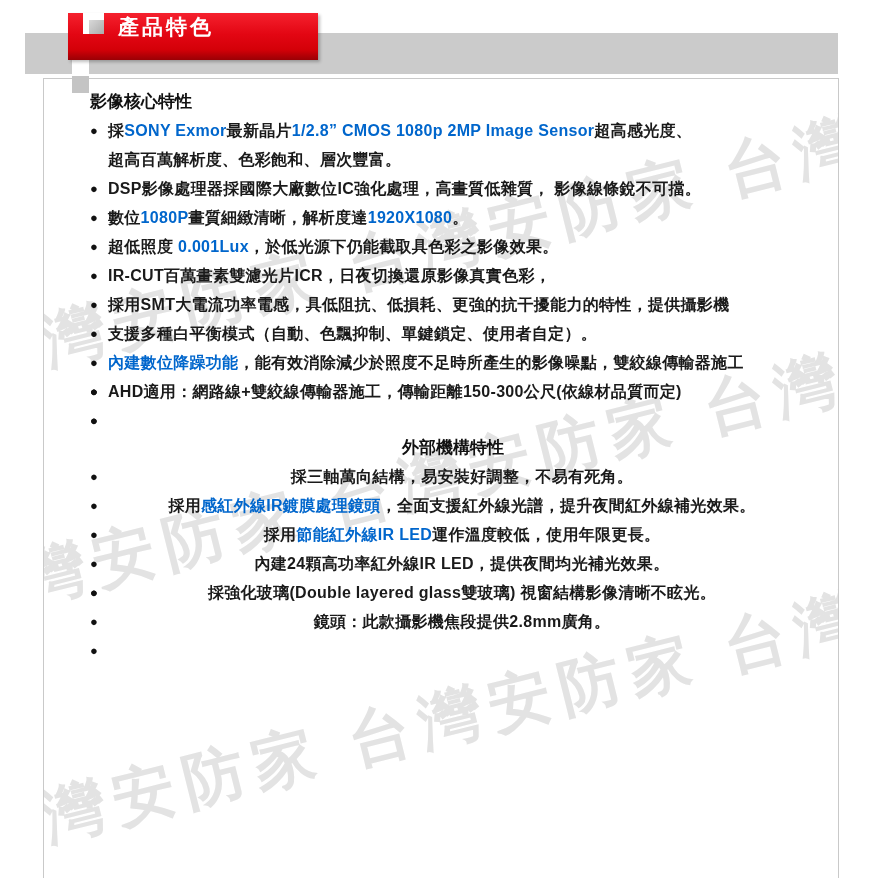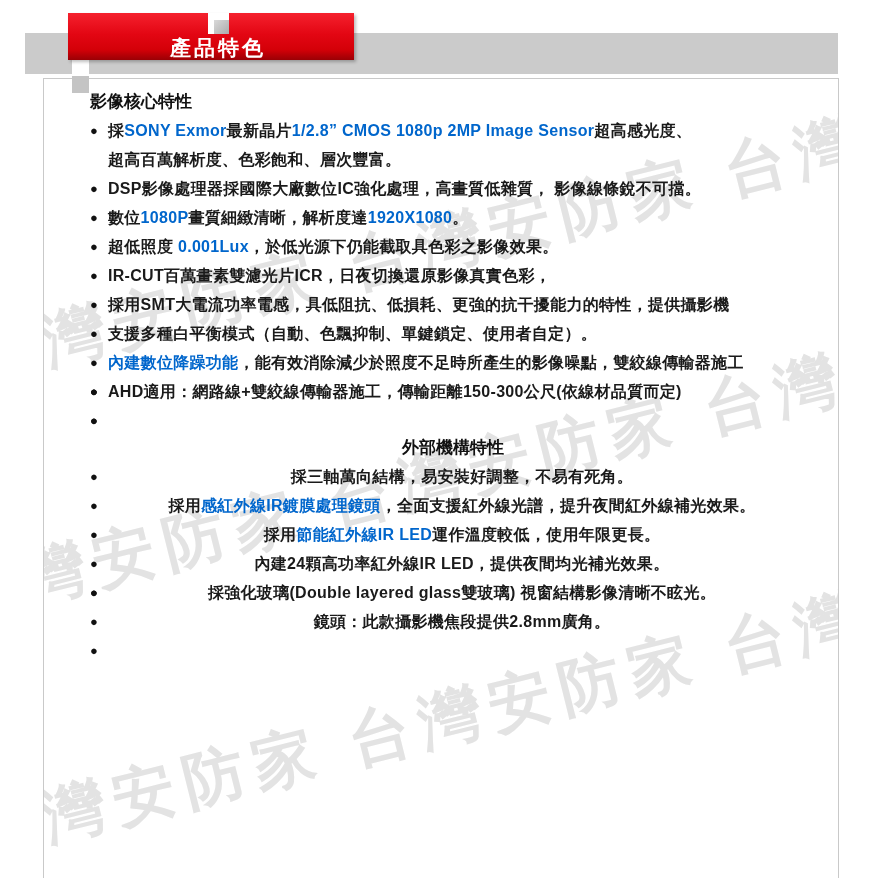--- a/index.html
+++ b/index.html
@@ -8,26 +8,25 @@
     background:#ffffff;
     font-family:"Liberation Sans","DejaVu Sans",sans-serif;
   }
   
   .header-band{
     position:absolute;left:25px;top:33px;width:813px;height:41px;
     background:var(--band,#cbcbcb);
   }
   
   .title-banner{
-    position:absolute;left:68px;top:13px;width:286px;height:47px;
+    position:absolute;left:68px;top:13px;width:250px;height:47px;
     background:linear-gradient(180deg,#f5212e 0%,#e30613 45%,#d40008 78%,#9a0005 100%);
-    display:flex;align-items:center;
+    display:flex;
     box-shadow:2px 2px 3px rgba(0,0,0,0.25);
     z-index:4;
-    flex-direction:column;
   }
   .banner-icon{
     width:21px;height:21px;margin-left:15px;background:#ffffff;position:relative;flex:0 0 auto;
   }
   .banner-icon::after{
     content:"";position:absolute;left:6px;top:7px;right:0;bottom:0;
     background:linear-gradient(135deg,#d9d9d9 0%,#ababab 100%);
   }
   .banner-label{
     color:#ffffff;font-weight:700;font-size:21px;margin-left:14px;letter-spacing:3px;white-space:nowrap;

